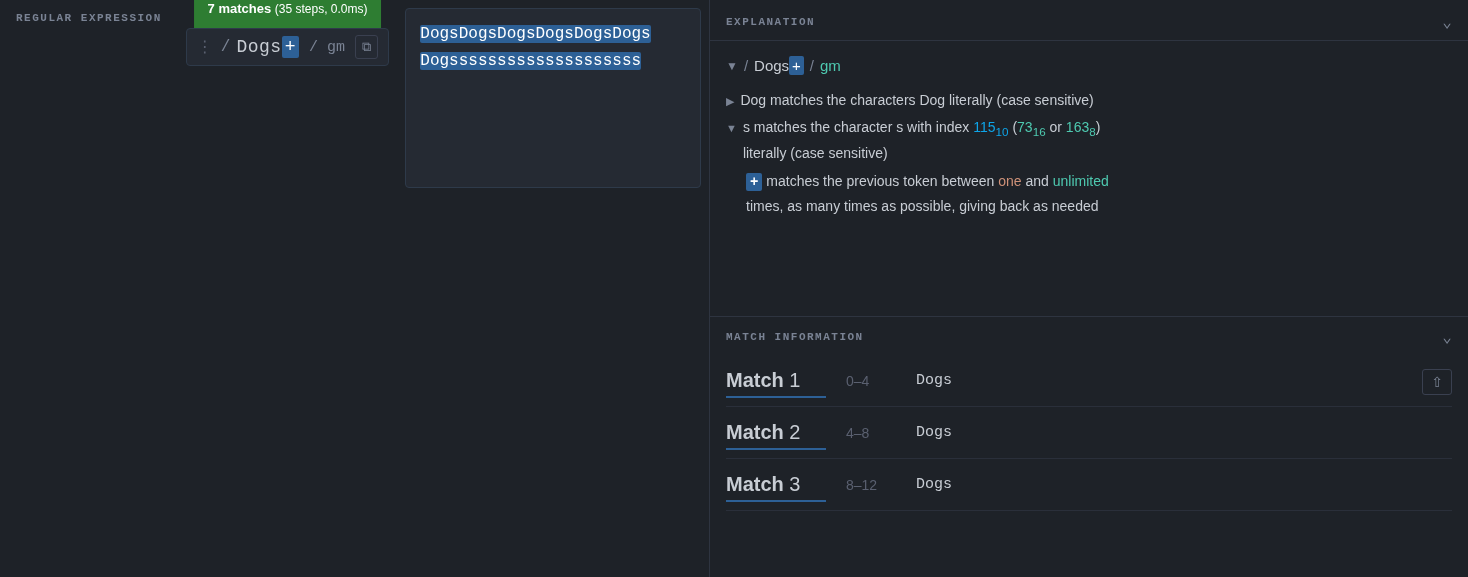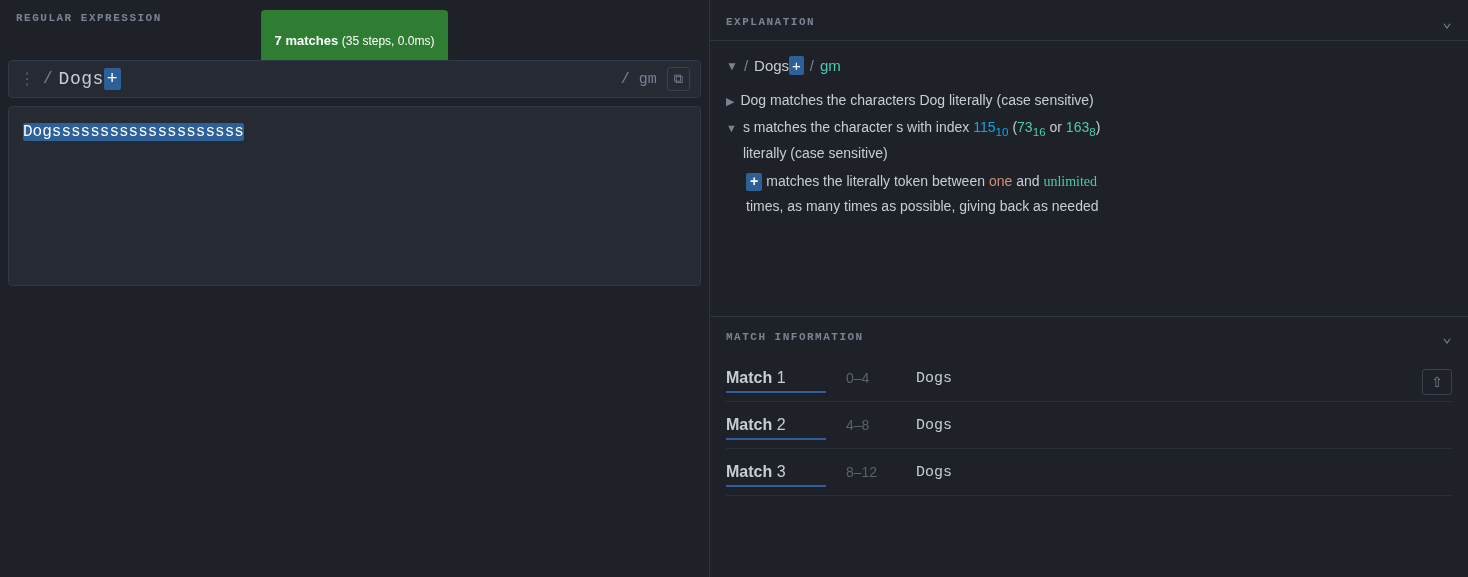--- a/index.html
+++ b/index.html
@@ -14,21 +14,21 @@
       display: flex;
     }
 
     
     .left-panel {
       width: 710px;
       min-width: 710px;
       background: #1e2228;
       border-right: 1px solid #2e3440;
       display: flex;
-      flex-direction: column;
+      flex-direction: row;
       padding: 0;
     }
 
     .section-header {
       font-size: 11px;
       font-weight: 700;
       letter-spacing: 1.5px;
       color: #7a8394;
       padding: 12px 16px 8px 16px;
       text-transform: uppercase;
@@ -239,21 +239,21 @@
     .exp-number-green { color: #4ec9b0; }
     .exp-plus-highlight {
       background: #2d6096;
       color: #fff;
       padding: 1px 4px;
       border-radius: 2px;
       font-family: 'Courier New', monospace;
       font-weight: bold;
     }
     .exp-one { color: #ce9178; }
-    .exp-unlimited { color: #4ec9b0; font-family: Liberation Serif, serif; }
+    .exp-unlimited { color: #4ec9b0; font-family: Liberation Sans, sans-serif; }
 
     .sub-item {
       margin-left: 20px;
     }
 
     
     .match-info-section {
       display: flex;
       flex-direction: column;
       height: 260px;
@@ -294,21 +294,21 @@
 
     .match-item {
       display: flex;
       align-items: center;
       padding: 14px 0;
       border-bottom: 1px solid #2a2f3a;
       gap: 20px;
     }
 
     .match-label {
-      font-size: 16px;
+      font-size: 20px;
       color: #c8cdd4;
       font-family: Arial, sans-serif;
       min-width: 100px;
       position: relative;
     }
 
     .match-label::after {
       content: '';
       position: absolute;
       bottom: -6px;
@@ -372,20 +372,23 @@
         </span>
       </div>
       <span class="regex-flags">/ gm</span>
       <button class="copy-btn">⧉</button>
     </div>
   </div>
 
   <div class="test-string-section">
     <div class="test-string-content">
       <span class="test-line">
+        <span class="highlighted-text">DogsDogsDogsDogsDogsDogs</span>
+      </span>
+      <span class="test-line">
         <span class="highlighted-text">Dogssssssssssssssssssss</span>
       </span>
     </div>
   </div>
 </div>
 
 <div class="right-panel">
 
   <div class="explanation-header">
     <span class="explanation-title">EXPLANATION</span>
@@ -416,21 +419,21 @@
           s matches the character s with index <span class="exp-number-orange">115<sub>10</sub></span> (<span class="exp-number-green">73<sub>16</sub></span> or <span class="exp-number-green">163<sub>8</sub></span>)
         </span>
         <br>
         <span class="exp-literal">literally (case sensitive)</span>
       </div>
     </div>
 
     <div class="exp-tree-item sub-item">
       <div class="exp-tree-content">
         <span class="exp-plus-highlight">+</span>
-        <span class="exp-literal"> matches the literally token between </span>
+        <span class="exp-literal"> matches the previous token between </span>
         <span class="exp-one">one</span>
         <span class="exp-literal"> and </span>
         <span class="exp-unlimited">unlimited</span>
         <br>
         <span class="exp-literal">times, as many times as possible, giving back as needed</span>
       </div>
     </div>
   </div>
 
   <div class="match-info-section">

